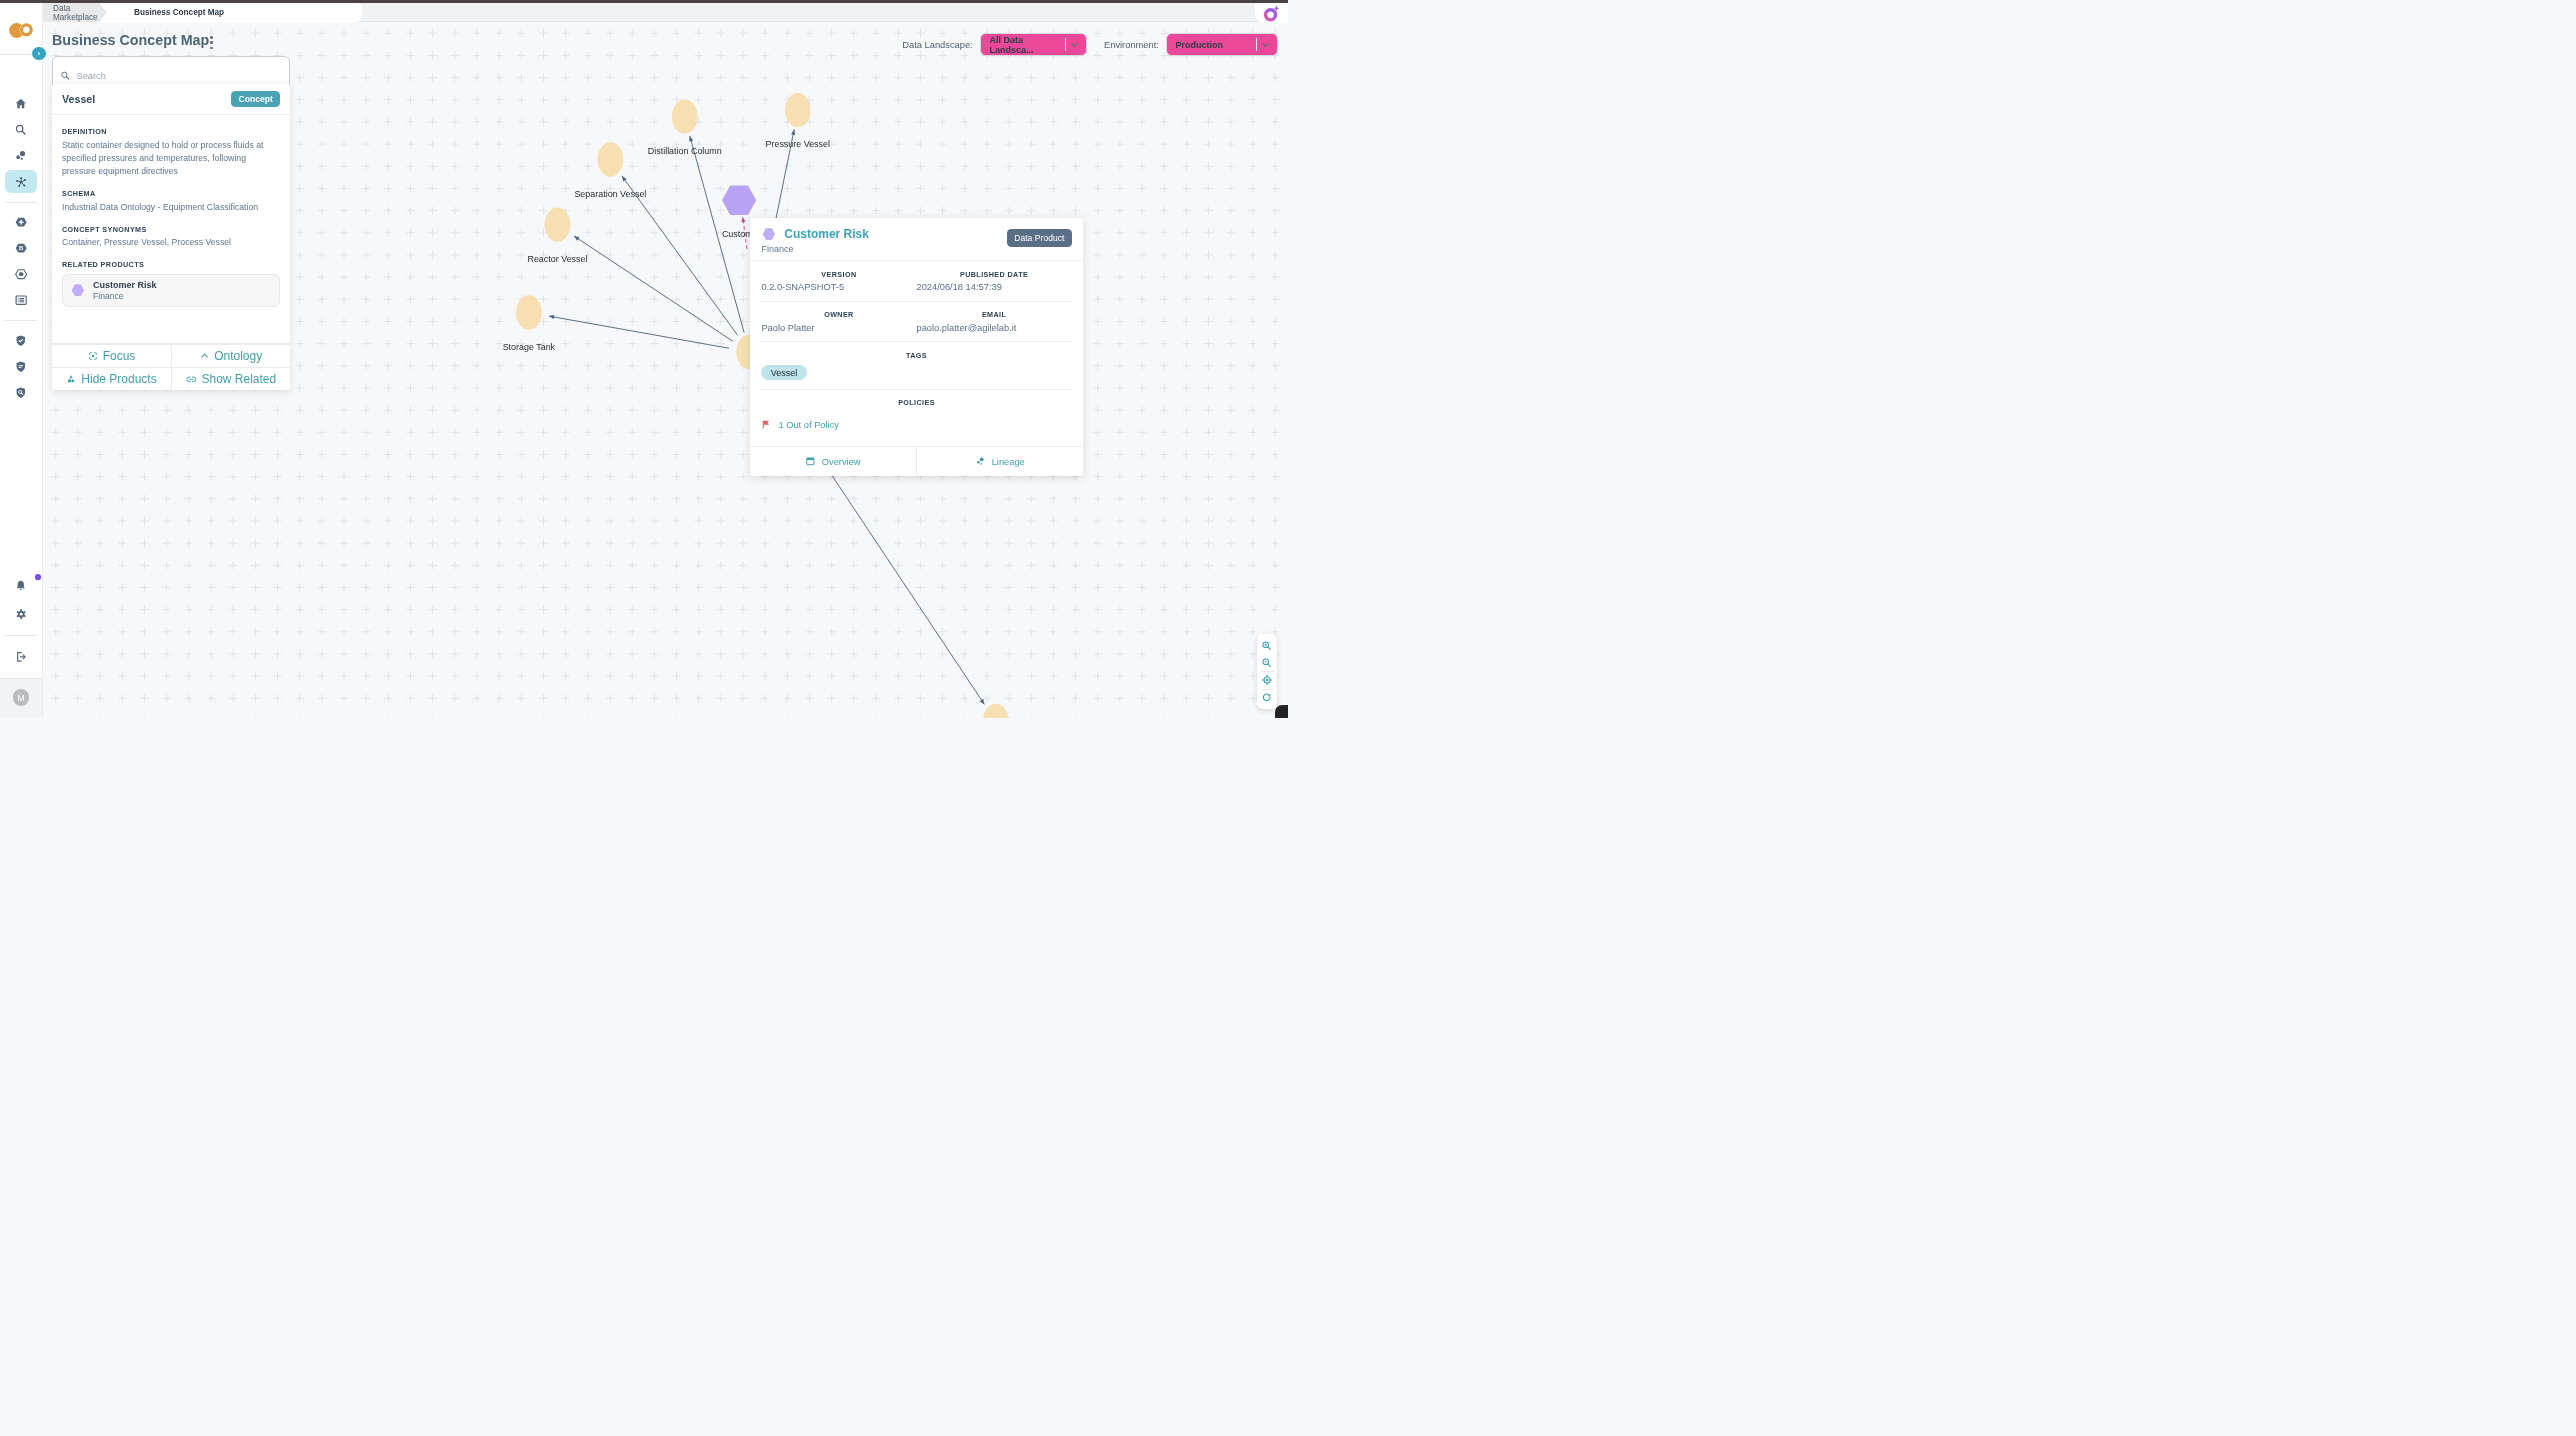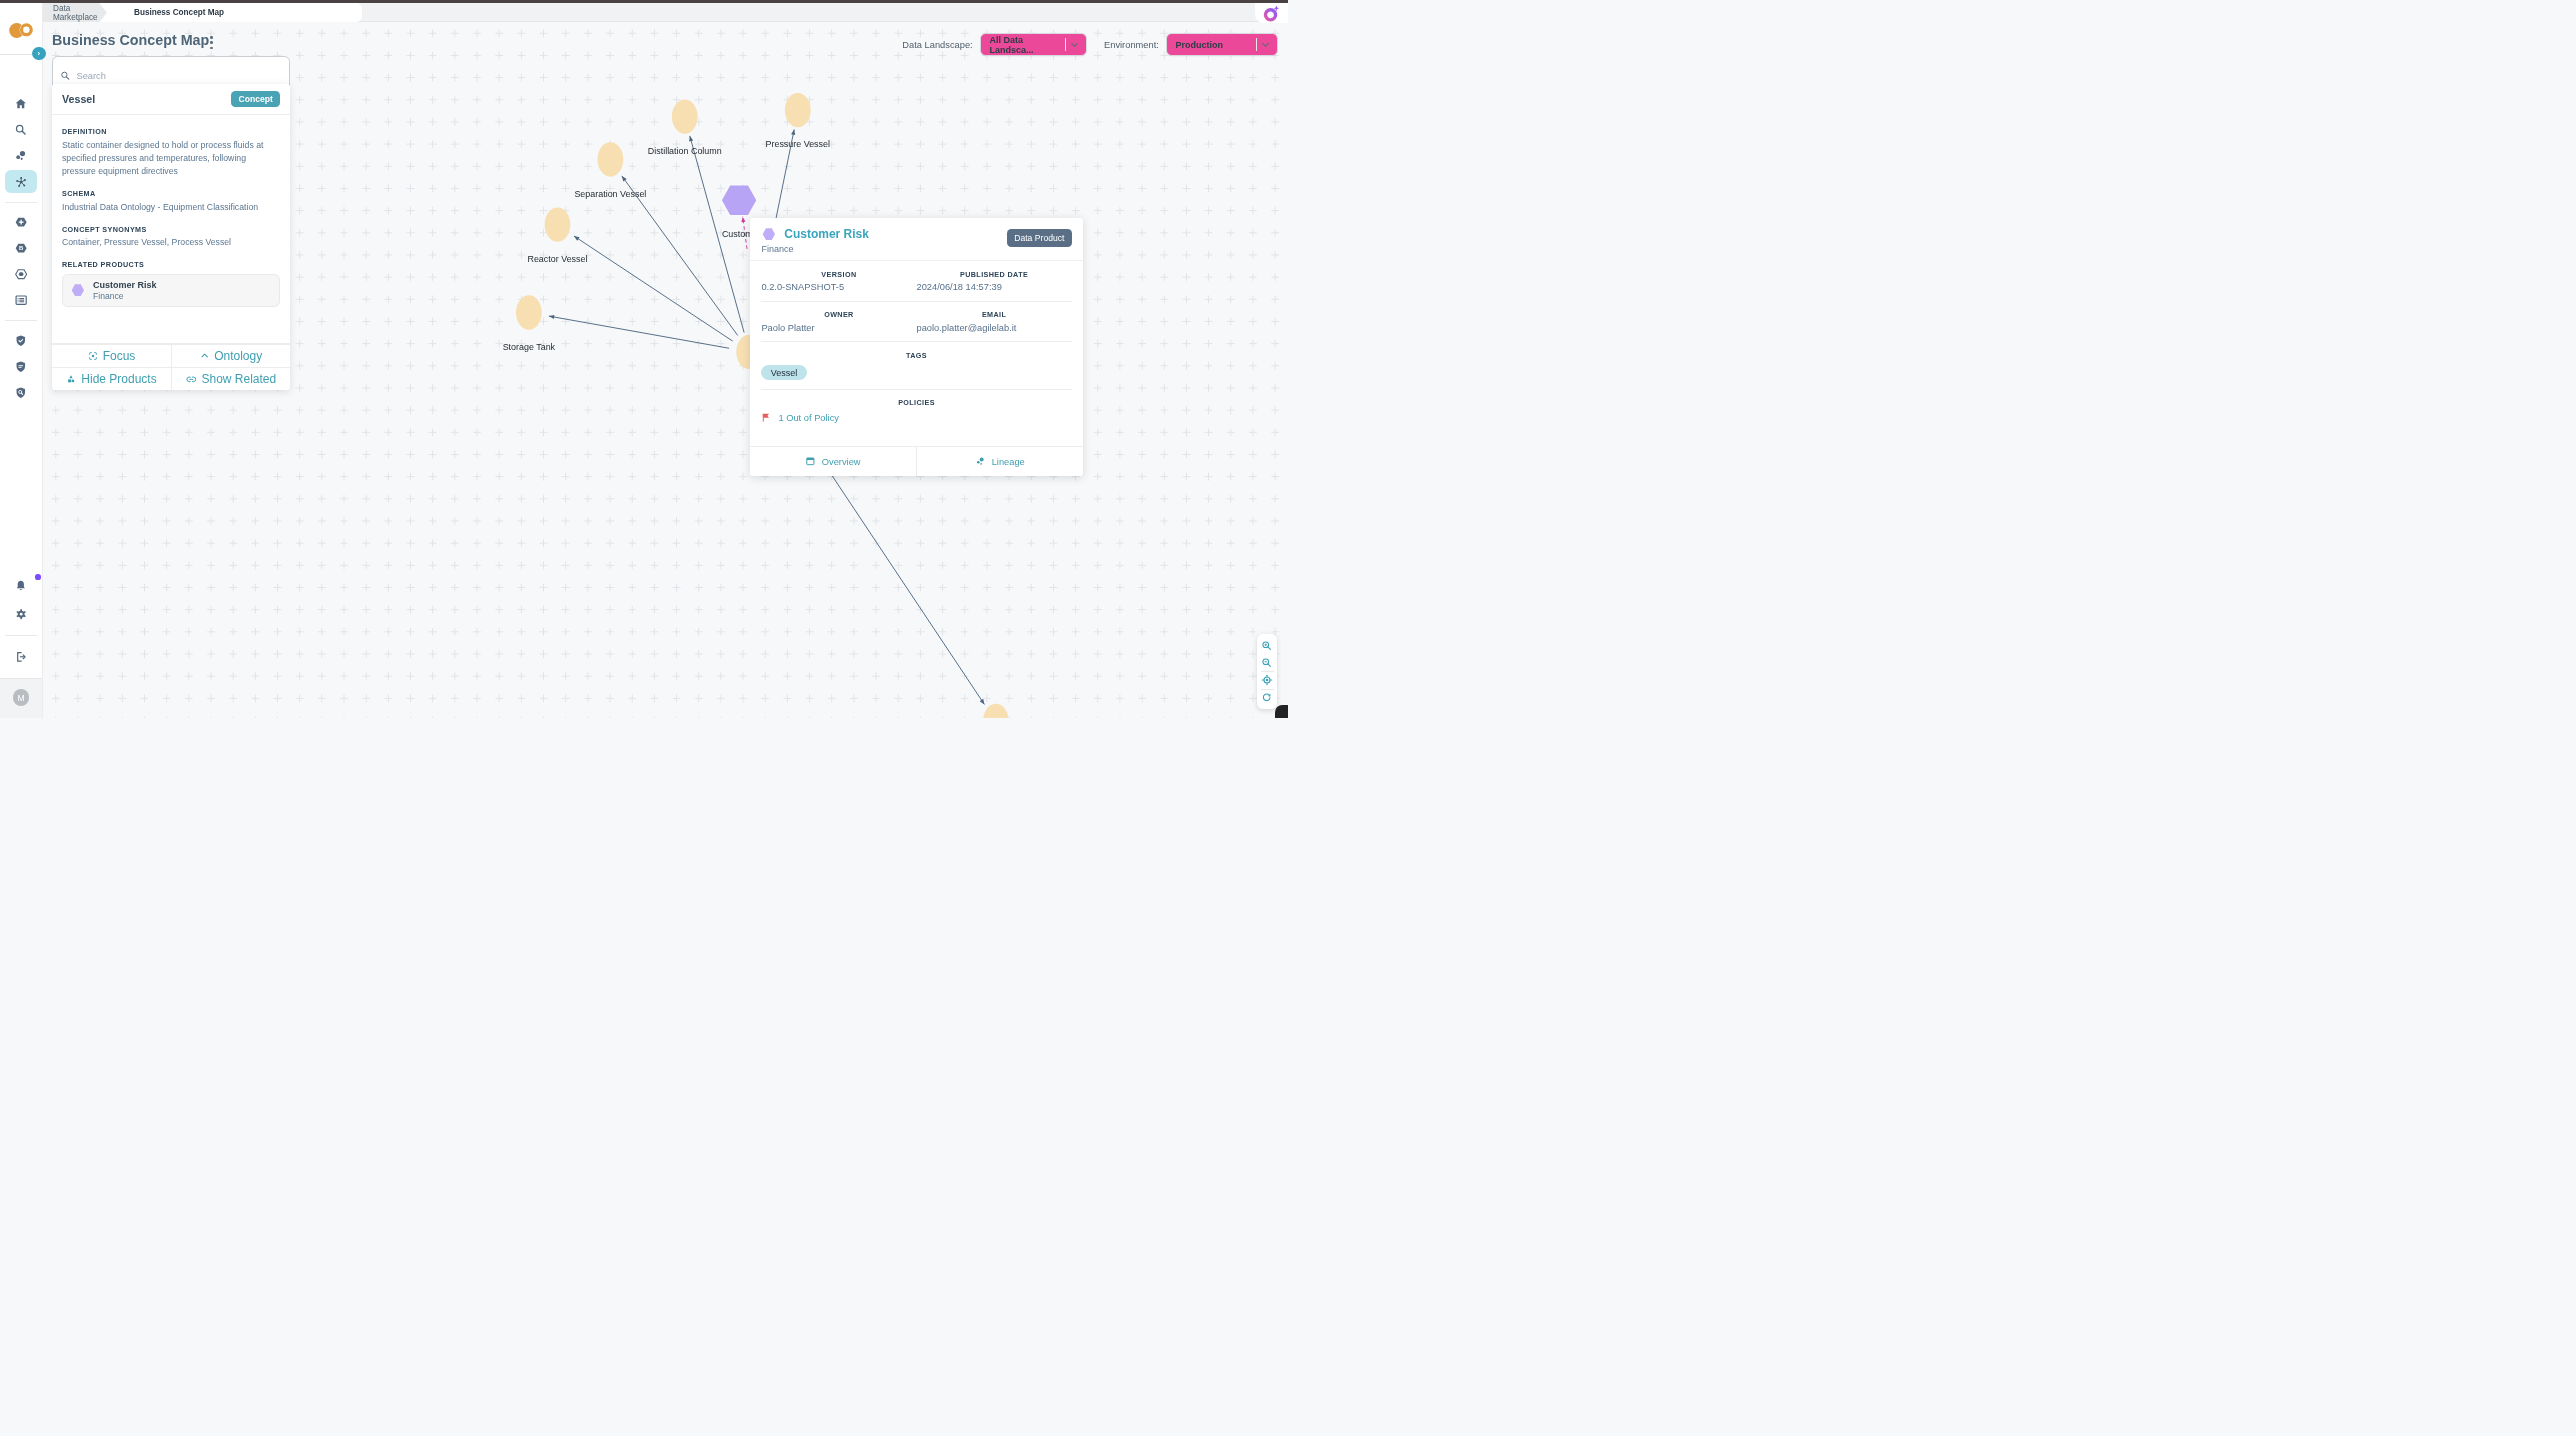--- a/index.html
+++ b/index.html
@@ -77,21 +77,21 @@
   .pp-title { font-size:12px; font-weight:bold; color:#3aa4bc; }
   .pp-domain { font-size:9px; color:#5b7690; margin-top:3.6px; }
   .badge-dark { margin-left:auto; background:#5a6f85; color:#fff; font-size:8.6px; padding:3.6px 7.2px; border-radius:4.3px; margin-top:2.9px; }
   .pp-grid { display:grid; grid-template-columns:1fr 1fr; padding:8.6px 11.4px 0; }
   .pp-label { font-size:7.2px; font-weight:bold; letter-spacing:0.4px; color:#2c4257;text-align:center; }
   .pp-value { font-size:9.3px; color:#56718c; margin-top:3.6px; }
   .hr { height:0.7px; background:#ececee; margin:8.6px 11.4px 0; }
   .pp-tags { padding:8.6px 11.4px 0; }
   .tag-pill { display:inline-block; background:#bfe3ea; color:#22303c; font-size:9px; padding:2.9px 9.3px; border-radius:715px; margin-top:5px; }
   .pp-policies { padding:8.6px 11.4px 0; }
-  .policy-row { display:flex; align-items:center; gap:6.4px; margin-top:5px; cursor:pointer; }
+  .policy-row { display:flex; align-items:center; gap:6.4px; margin-top:12px; cursor:pointer; }
   .policy-link { font-size:9.3px; color:#3f9fb0; }
   .pp-footer { margin-top:auto; border-top:0.7px solid #ececee; display:flex; height:30px; }
   .pp-foot-btn { flex:1; display:flex; align-items:center; justify-content:center; gap:5.7px; color:#3f9fb0; font-size:9.3px; cursor:pointer; }
   .pp-foot-btn.bl { border-left:0.7px solid #ececee; }
 
   
   .zoom-bar { position:absolute; left:1257px; top:634px; width:20px; background:#fff; border-radius:5.7px; box-shadow:0 1.4px 5.7px rgba(40,50,60,0.18); z-index:2; display:flex; flex-direction:column; align-items:center; padding:2.9px 0; }
   .zb-btn { width:20px; height:17px; display:flex; align-items:center; justify-content:center; cursor:pointer; }
   .zb-div { width:13px; height:0.7px; background:#e9e9ea; }
 

